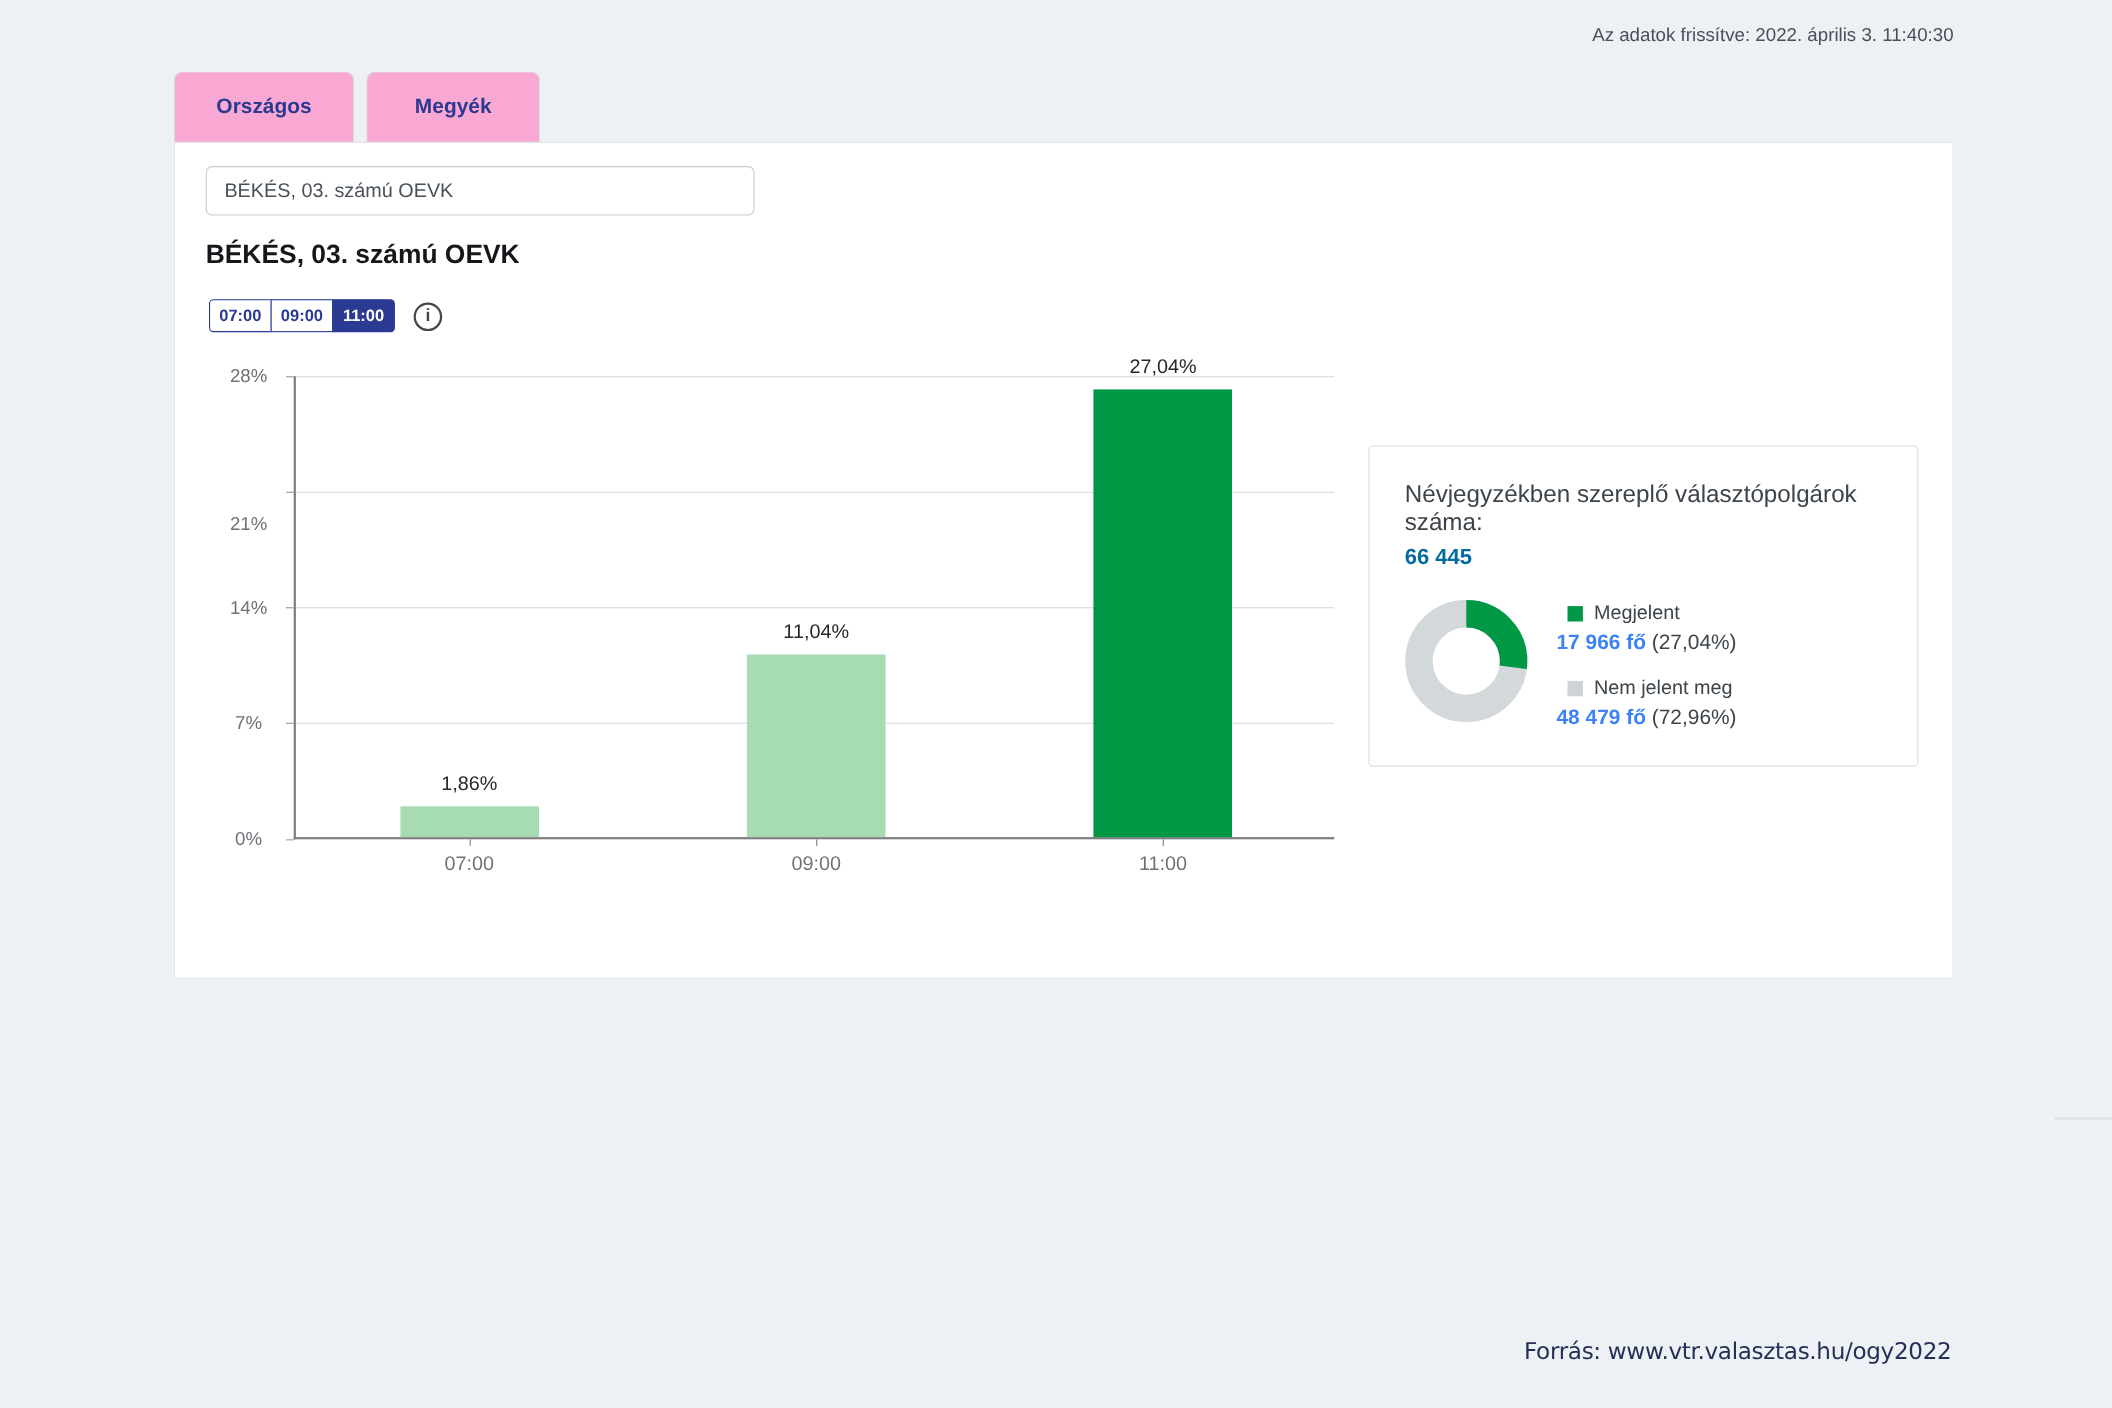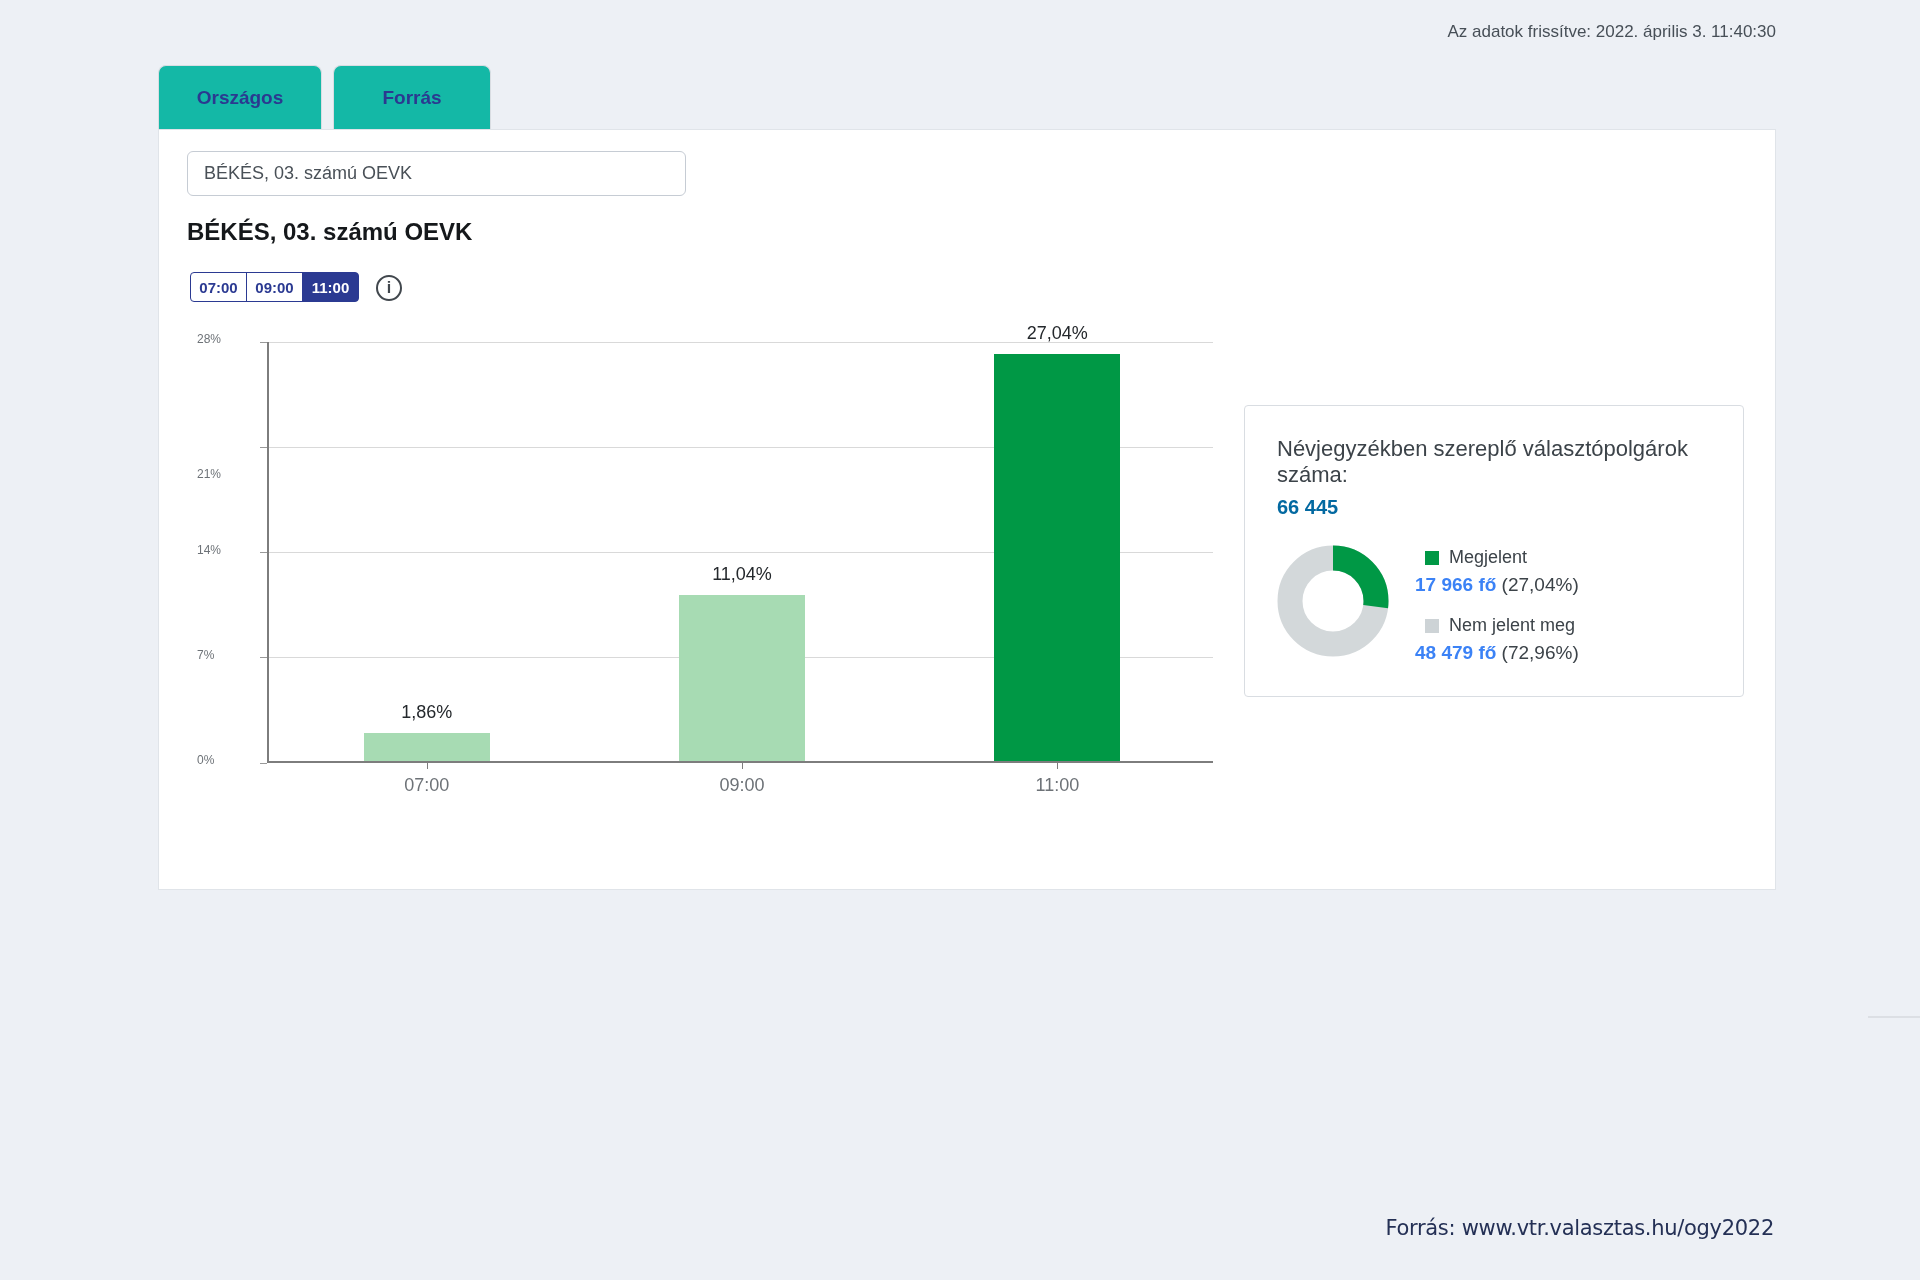--- a/index.html
+++ b/index.html
@@ -3,21 +3,21 @@
 <meta charset="utf-8">
 <style>
   * { margin:0; padding:0; box-sizing:border-box; }
   html,body { background:#edf0f5; font-family:"Liberation Sans", sans-serif; }
   #page { position:relative; width:1920px; height:1280px; background:#edf0f5; overflow:hidden; }
 
   
   .updated { position:absolute; top:22px; right:144px; font-size:17px; color:#474f57; }
 
   
-  .tab { position:absolute; top:65px; height:65px; background:#14b8a6; border:1px solid #d9dde2; border-bottom:none;
+  .tab { position:absolute; top:65px; height:65px; background:#f9a8d4; border:1px solid #d9dde2; border-bottom:none;
          border-radius:8px 8px 0 0; display:flex; align-items:center; justify-content:center;
          font-size:19px; font-weight:700; color:#2b3990; cursor:pointer; }
   .tab.t1 { left:158px; width:164px; }
   .tab.t2 { left:333px; width:158px; }
   .tab.t3 { left:502px; width:365px; height:66px; color:#3f464d; border-top:5px solid #00953b; z-index:3; }
 
   
   .card { position:absolute; left:158px; top:129px; width:1618px; height:761px; background:#fff; border:1px solid #e0e4e9; }
 
   .search-input { position:absolute; left:187px; top:151px; width:499px; height:45px; border:1px solid #c6ccd4;
@@ -37,21 +37,21 @@
   .info-icon { position:absolute; left:376px; top:275px; width:26px; height:26px; border:2.5px solid #41474d;
                border-radius:50%; color:#41474d; font-weight:700; font-size:16px;
                display:flex; align-items:center; justify-content:center; cursor:pointer; }
   .info-icon::after { content:"i"; }
 
   
   .plot { position:absolute; left:267px; top:342px; width:946px; height:421px;
           border-left:2px solid #7d7d7d; border-bottom:2px solid #7d7d7d; }
   .gridline { position:absolute; left:0; width:100%; height:1px; background:#d9d9d9; }
   .y-tick { position:absolute; left:-9px; width:7px; height:1px; background:#999; }
-  .y-label { position:absolute; left:-72px; width:58px; text-align:left; font-size:12px; color:#6d7277; }
+  .y-label { position:absolute; left:-72px; width:58px; text-align:center; font-size:17px; color:#6d7277; }
   .bar { position:absolute; bottom:0; width:126px; }
   .bar-label { position:absolute; width:140px; text-align:center; font-size:18px; color:#24282c; }
   .x-tick { position:absolute; width:1px; height:6px; background:#7d7d7d; }
   .x-label { position:absolute; width:120px; text-align:center; font-size:18px; color:#6d7277; }
 
   
   .panel { position:absolute; left:1244px; top:405px; width:500px; height:292px; background:#fff;
            border:1px solid #d9dde2; border-radius:4px; padding:30px 32px; }
   .panel-title { font-size:22px; color:#3c4349; }
   .panel-total { font-size:20px; font-weight:700; color:#0369a1; margin-top:8px; }
@@ -73,21 +73,21 @@
 <body>
 
 <div id="page">
 
   <div class="updated">Az adatok frissítve: 2022. április 3. 11:40:30</div>
 
   <div class="tab t1">
     <span>Országos</span>
   </div>
   <div class="tab t2">
-    <span>Forrás</span>
+    <span>Megyék</span>
   </div>
 
   <div class="card"></div>
 
   <input class="search-input" type="text" value="BÉKÉS, 03. számú OEVK" style="">
 
   <div class="district-title">BÉKÉS, 03. számú OEVK</div>
 
   <div class="toggle-group">
     <div class="toggle-btn">07:00</div>

